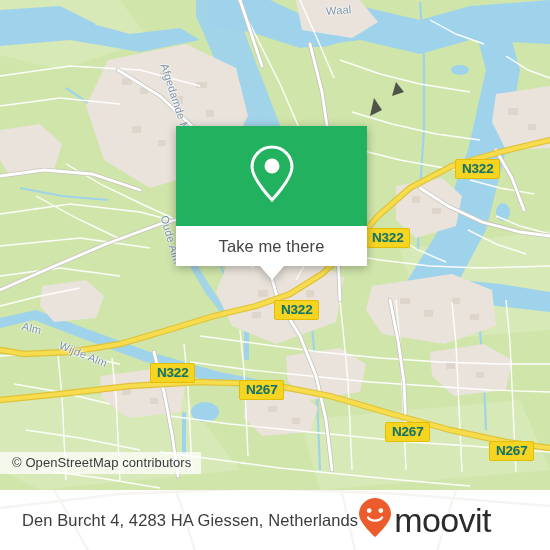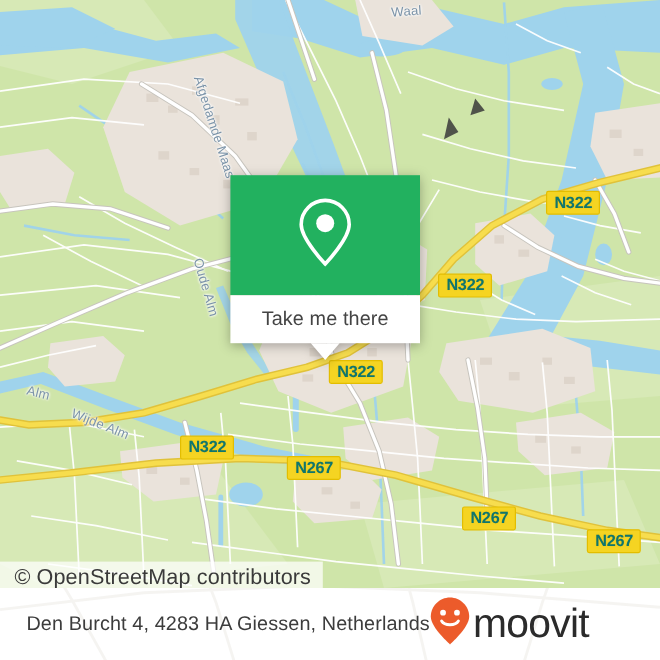--- a/index.html
+++ b/index.html
@@ -21,39 +21,38 @@
     left: 0; top: 0;
     width: 550px; height: 490px;
     background: #cfe5a9;
     overflow: hidden;
   }
   #map-svg { position: absolute; left:0; top:0; }
 
   
   #attribution {
     position: absolute;
-    left: 0; top: 468px;
+    left: 0; top: 452px;
     height: 22px;
     padding: 3px 10px 0 12px;
     background: rgba(255,255,255,0.72);
-    font-size: 18px;
+    font-size: 13px;
     color: #3a3a3a;
     letter-spacing: 0.1px;
     white-space: nowrap;
     z-index: 40;
   }
 
   
   #popup {
     position: absolute;
-    left: 192px; top: 126px;
-    width: 158px;
+    left: 176px; top: 126px;
+    width: 191px;
     z-index: 60;
     filter: drop-shadow(0 2px 5px rgba(0,0,0,0.30));
-    margin-top: 20px;
   }
   #popup-head {
     height: 100px;
     background: #22b15f;
     display: flex;
     align-items: center;
     justify-content: center;
   }
   #popup-body {
     height: 40px;

